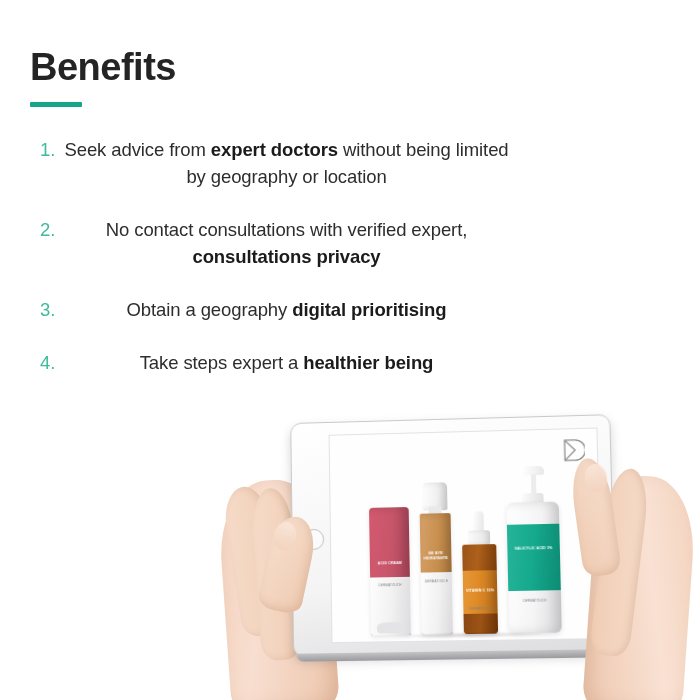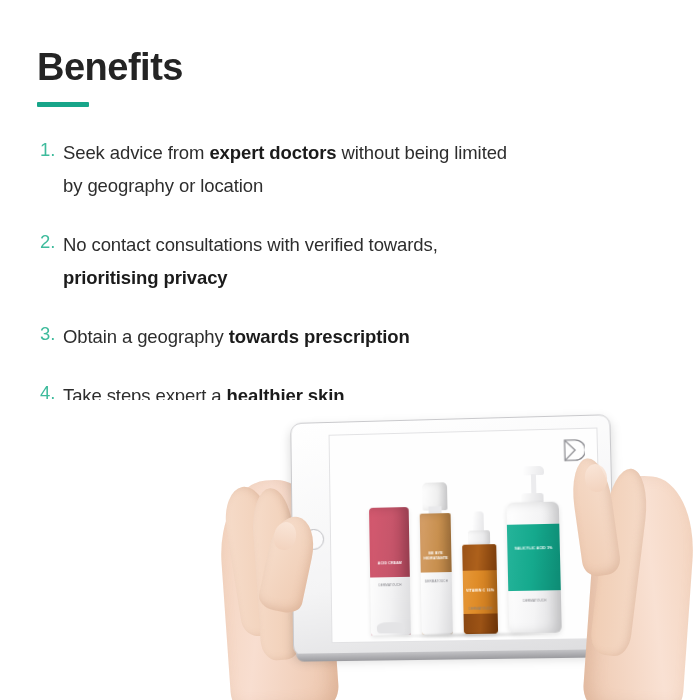--- a/index.html
+++ b/index.html
@@ -16,21 +16,21 @@
     position: relative;
     width: 698px;
     height: 700px;
     background: #ffffff;
     overflow: hidden;
   }
 
   
   .heading-block {
     position: absolute;
-    left: 37px;
+    left: 30px;
     top: 44px;
     width: 600px;
   }
   .slide-title {
     margin: 0;
     font-size: 38px;
     line-height: 46px;
     font-weight: 700;
     letter-spacing: -0.5px;
     color: #242424;
@@ -65,24 +65,25 @@
     width: 23px;
     font-size: 18.5px;
     line-height: 27px;
     font-weight: 400;
     color: #3ebb9c;
     text-align: left;
   }
   .benefit-text {
     flex: 1 1 auto;
     font-size: 18.5px;
-    line-height: 33px;
+    line-height: 27px;
     font-weight: 400;
     color: #2d2d2d;
     letter-spacing: -0.1px;
+    text-align: center;
   }
   .benefit-text b {
     font-weight: 700;
     color: #1b1b1b;
   }
 
   
   .photo {
     position: absolute;
     left: 0;
@@ -390,31 +391,31 @@
 
   <ol class="benefits-list">
 
     <li class="benefit-item">
       <span class="benefit-number">1.</span>
       <span class="benefit-text"><span>Seek advice from </span><b>expert doctors</b><span> without being limited by geography or location</span></span>
     </li>
 
     <li class="benefit-item">
       <span class="benefit-number">2.</span>
-      <span class="benefit-text"><span>No contact consultations with verified towards, </span><b>prioritising privacy</b></span>
+      <span class="benefit-text"><span>No contact consultations with verified expert, </span><b>consultations privacy</b></span>
     </li>
 
     <li class="benefit-item">
       <span class="benefit-number">3.</span>
-      <span class="benefit-text"><span>Obtain a geography </span><b>towards prescription</b></span>
+      <span class="benefit-text"><span>Obtain a geography </span><b>digital prioritising</b></span>
     </li>
 
     <li class="benefit-item">
       <span class="benefit-number">4.</span>
-      <span class="benefit-text"><span>Take steps expert a </span><b>healthier skin</b></span>
+      <span class="benefit-text"><span>Take steps expert a </span><b>healthier being</b></span>
     </li>
 
   </ol>
 
   <div class="photo">
 
     <div class="hand hand-left"></div>
     <div class="finger finger-l1"></div>
     <div class="finger finger-l2"></div>
 

